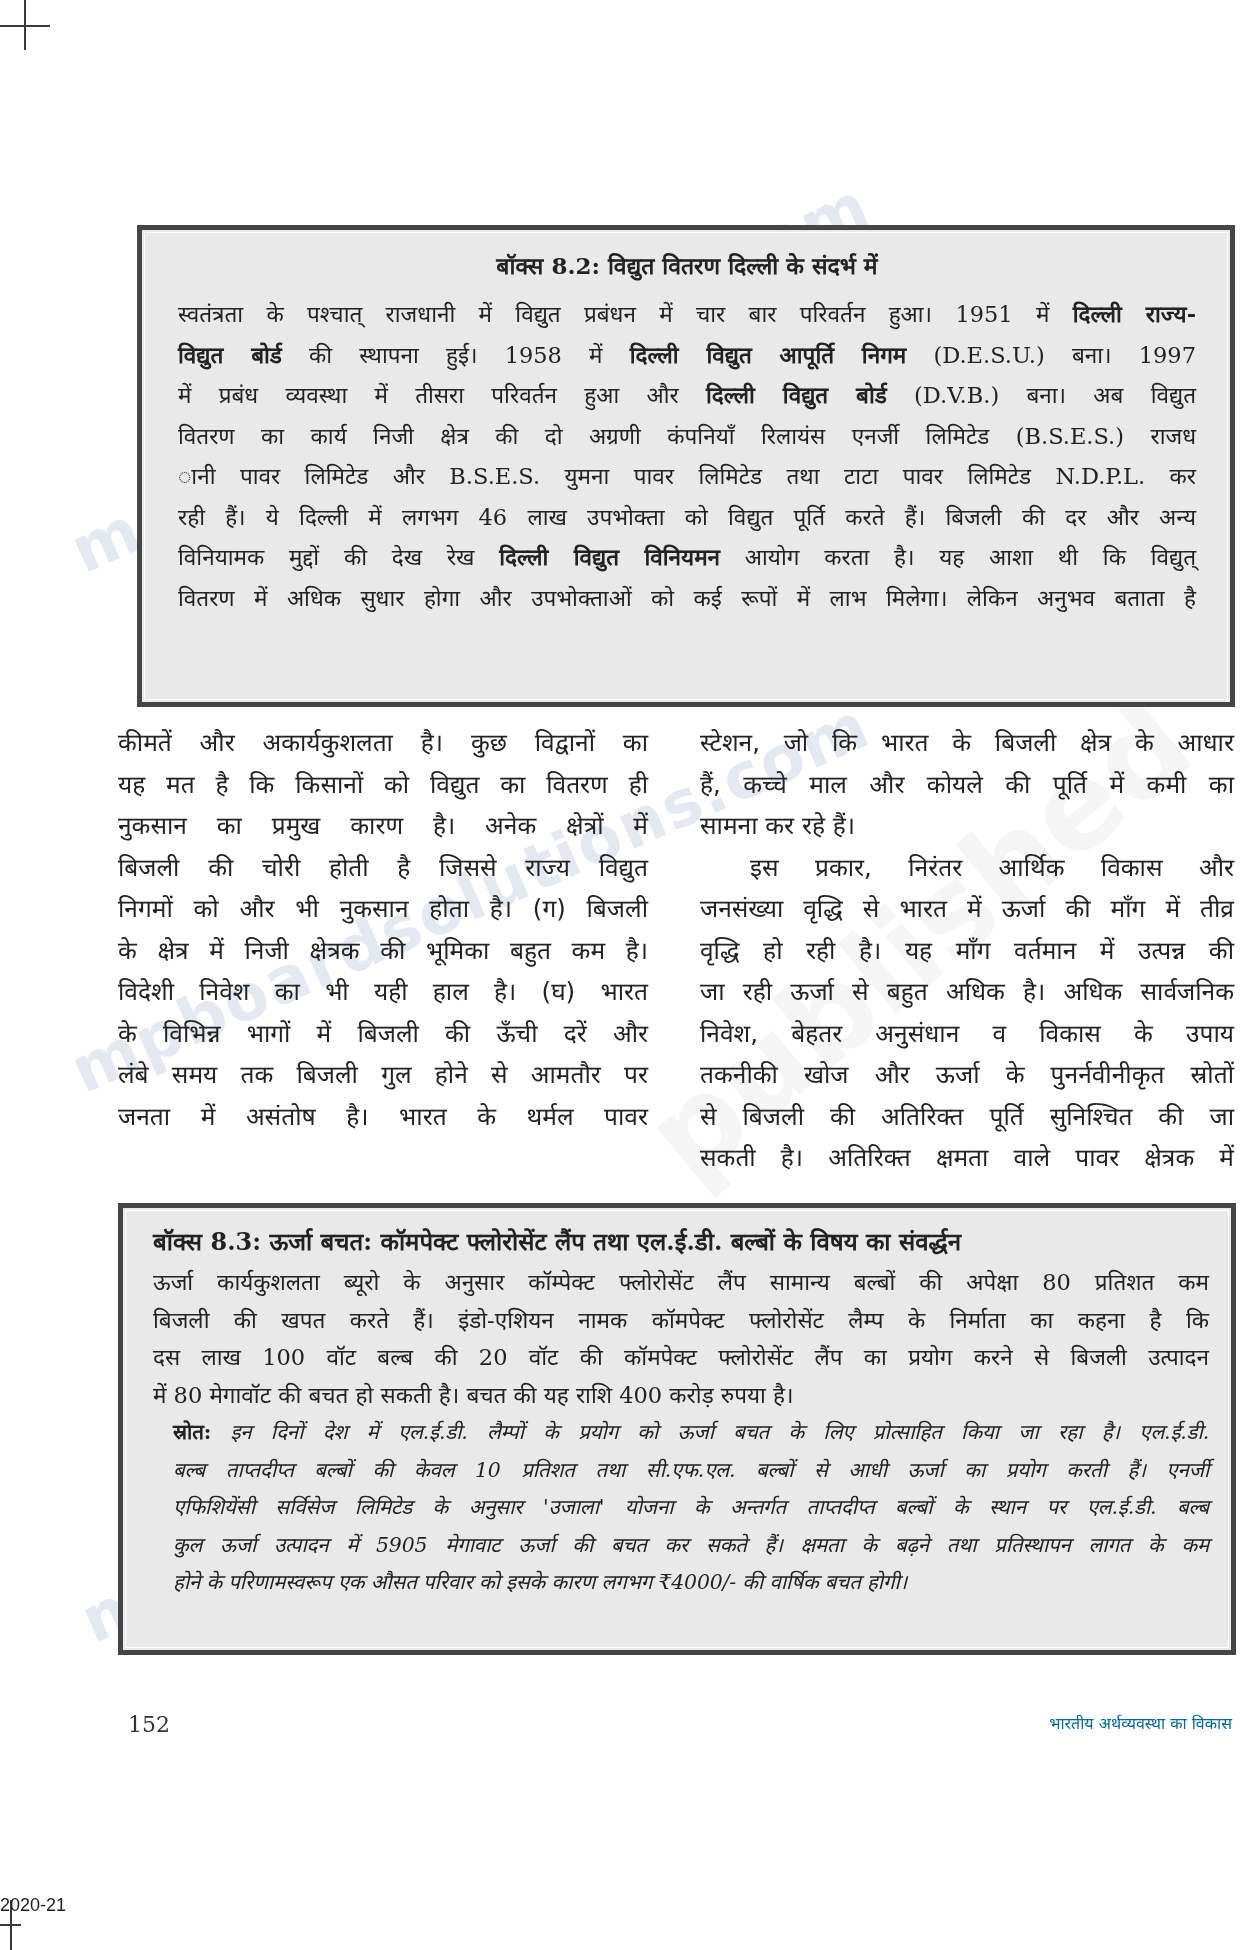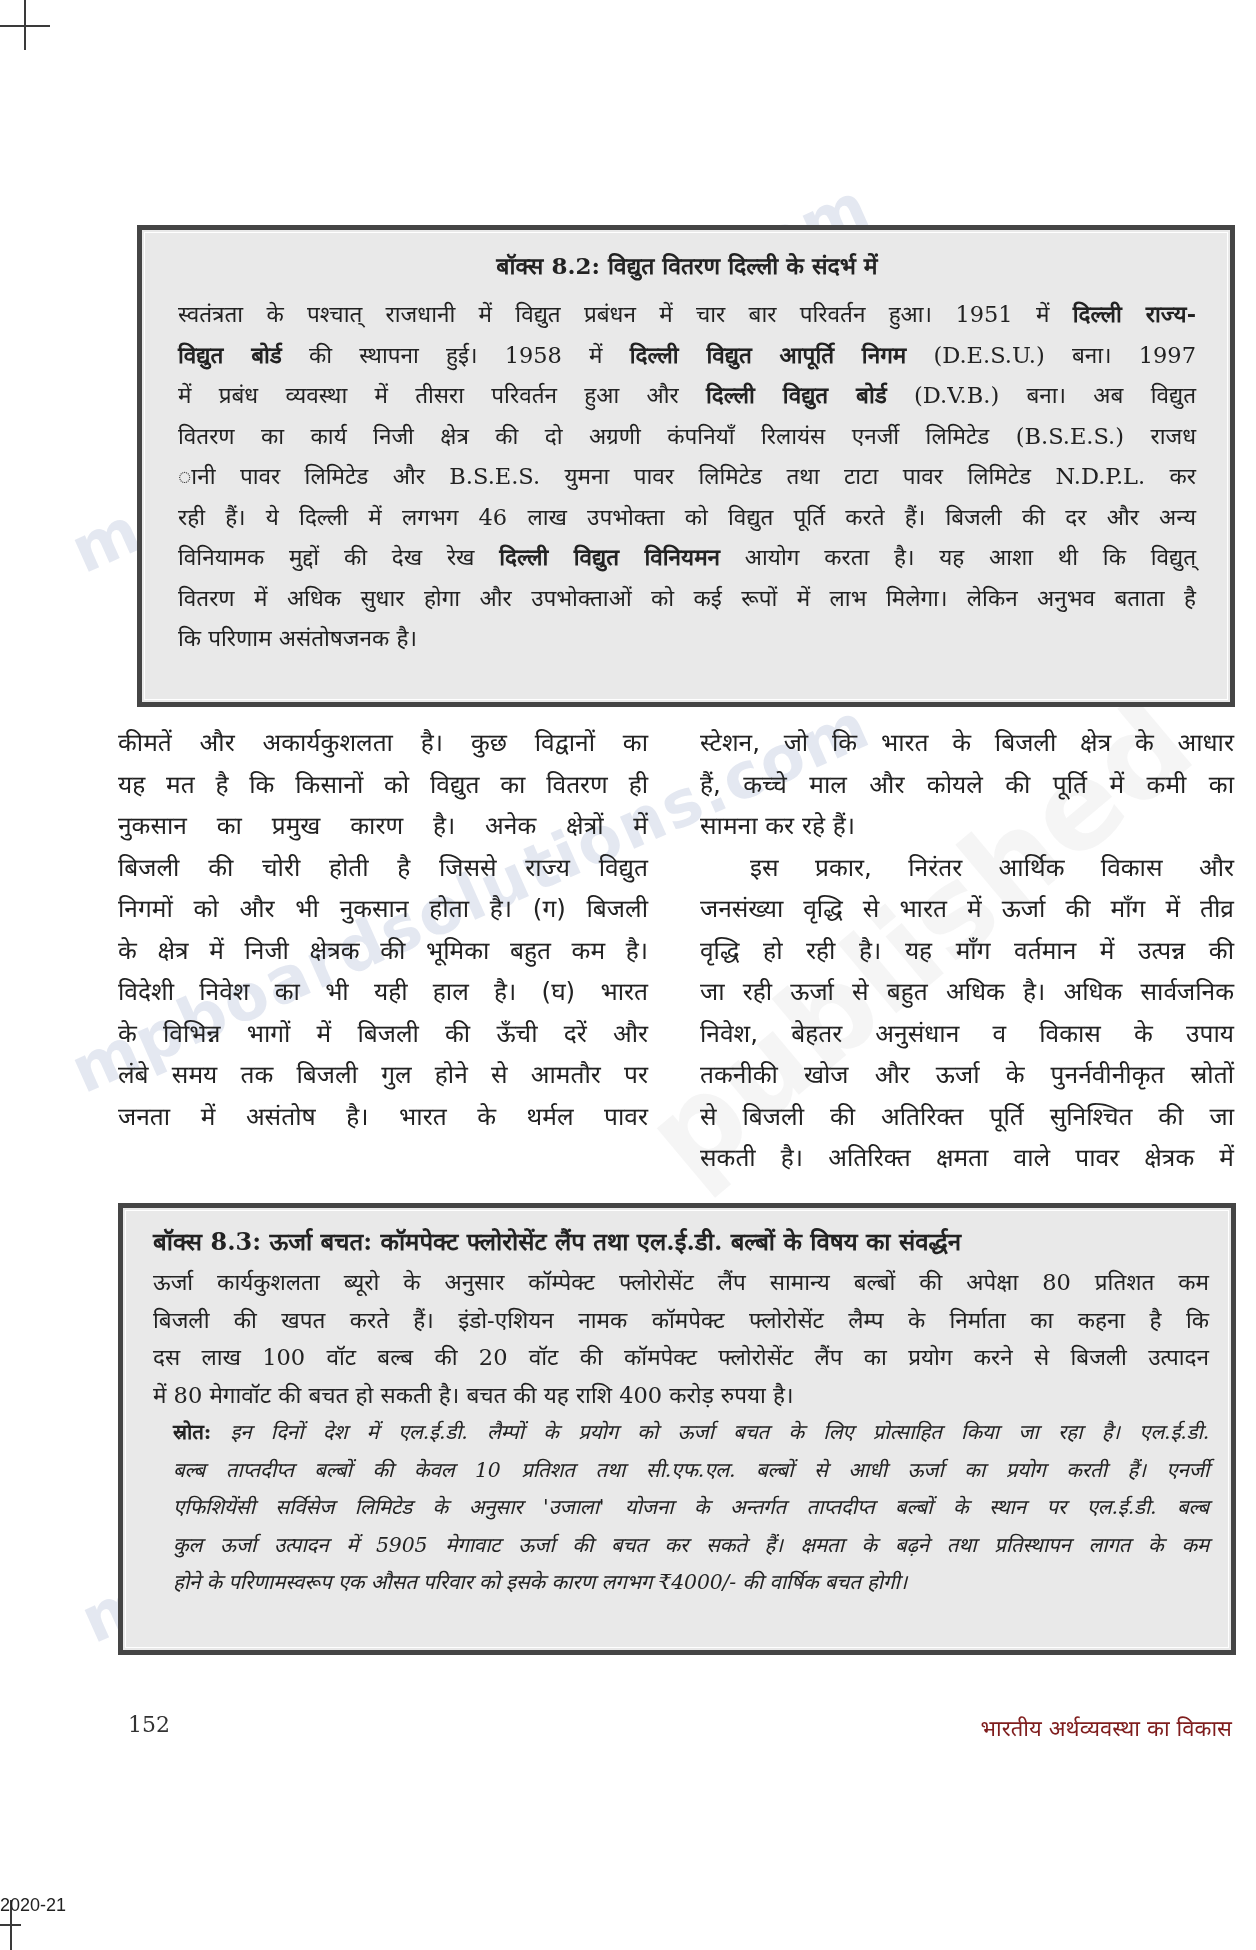--- a/index.html
+++ b/index.html
@@ -49,22 +49,22 @@
     text-align:justify; text-align-last:justify;
   }
   .col-line.last { text-align-last:left; }
   .col-line.indent { padding-left:50px; }
   .b { font-weight:bold; }
   .footer-page {
     position:absolute; left:128px; top:1712px; font-size:22px;
     font-family:"DejaVu Serif", serif; color:#333;
   }
   .footer-title {
-    position:absolute; right:24px; top:1712px; font-size:22px;
-    font-family:"DejaVu Sans", sans-serif; color:#7f1d1d;
+    position:absolute; right:24px; top:1712px; font-size:16px;
+    font-family:"DejaVu Sans", sans-serif; color:#0369a1;
   }
   .year {
     position:absolute; left:0; width:1256px; top:1895px; 
     font-family:"Liberation Sans", sans-serif; font-size:18px; color:#222;
   }
 </style>
 </head>
 <body>
 
 <div class="crop" style="left:24px;top:0;width:2px;height:50px;"></div>
@@ -81,21 +81,20 @@
   <div class="box-title">बॉक्स 8.2: विद्युत वितरण दिल्ली के संदर्भ में</div>
   <div id="box82-body">
       <div class="box-line"><span>स्वतंत्रता के पश्चात् राजधानी में विद्युत प्रबंधन में चार बार परिवर्तन हुआ। 1951 में </span><span class="b">दिल्ली राज्य-</span></div>
       <div class="box-line"><span class="b">विद्युत बोर्ड</span><span> की स्थापना हुई। 1958 में </span><span class="b">दिल्ली विद्युत आपूर्ति निगम</span><span> (D.E.S.U.) बना।  1997</span></div>
       <div class="box-line"><span>में प्रबंध व्यवस्था में तीसरा परिवर्तन हुआ और </span><span class="b">दिल्ली विद्युत बोर्ड</span><span> (D.V.B.) बना। अब विद्युत</span></div>
       <div class="box-line"><span>वितरण का कार्य निजी क्षेत्र की दो अग्रणी कंपनियाँ रिलायंस एनर्जी लिमिटेड (B.S.E.S.) राजध</span></div>
       <div class="box-line"><span>ानी पावर लिमिटेड और B.S.E.S. युमना पावर लिमिटेड तथा टाटा पावर लिमिटेड N.D.P.L. कर</span></div>
       <div class="box-line"><span>रही हैं। ये दिल्ली में लगभग 46 लाख उपभोक्ता को विद्युत पूर्ति करते हैं। बिजली की दर और अन्य</span></div>
       <div class="box-line"><span>विनियामक मुद्दों की देख रेख </span><span class="b">दिल्ली विद्युत विनियमन</span><span> आयोग करता है। यह आशा थी कि विद्युत्</span></div>
       <div class="box-line"><span>वितरण में अधिक सुधार होगा और उपभोक्ताओं को कई रूपों में लाभ मिलेगा। लेकिन अनुभव बताता है</span></div>
-      <div class="box-line last"><span>कि परिणाम असंतोषजनक है।</span></div>
     </div>
 </div>
 
 <div class="col" id="col-left">
     <div class="col-line">कीमतें और अकार्यकुशलता है। कुछ विद्वानों का</div>
     <div class="col-line">यह मत है कि किसानों को विद्युत का वितरण ही</div>
     <div class="col-line">नुकसान का प्रमुख कारण है। अनेक क्षेत्रों में</div>
     <div class="col-line">बिजली की चोरी होती है जिससे राज्य विद्युत</div>
     <div class="col-line">निगमों को और भी नुकसान होता है। (ग) बिजली</div>
     <div class="col-line">के क्षेत्र में निजी क्षेत्रक की भूमिका बहुत कम है।</div>

